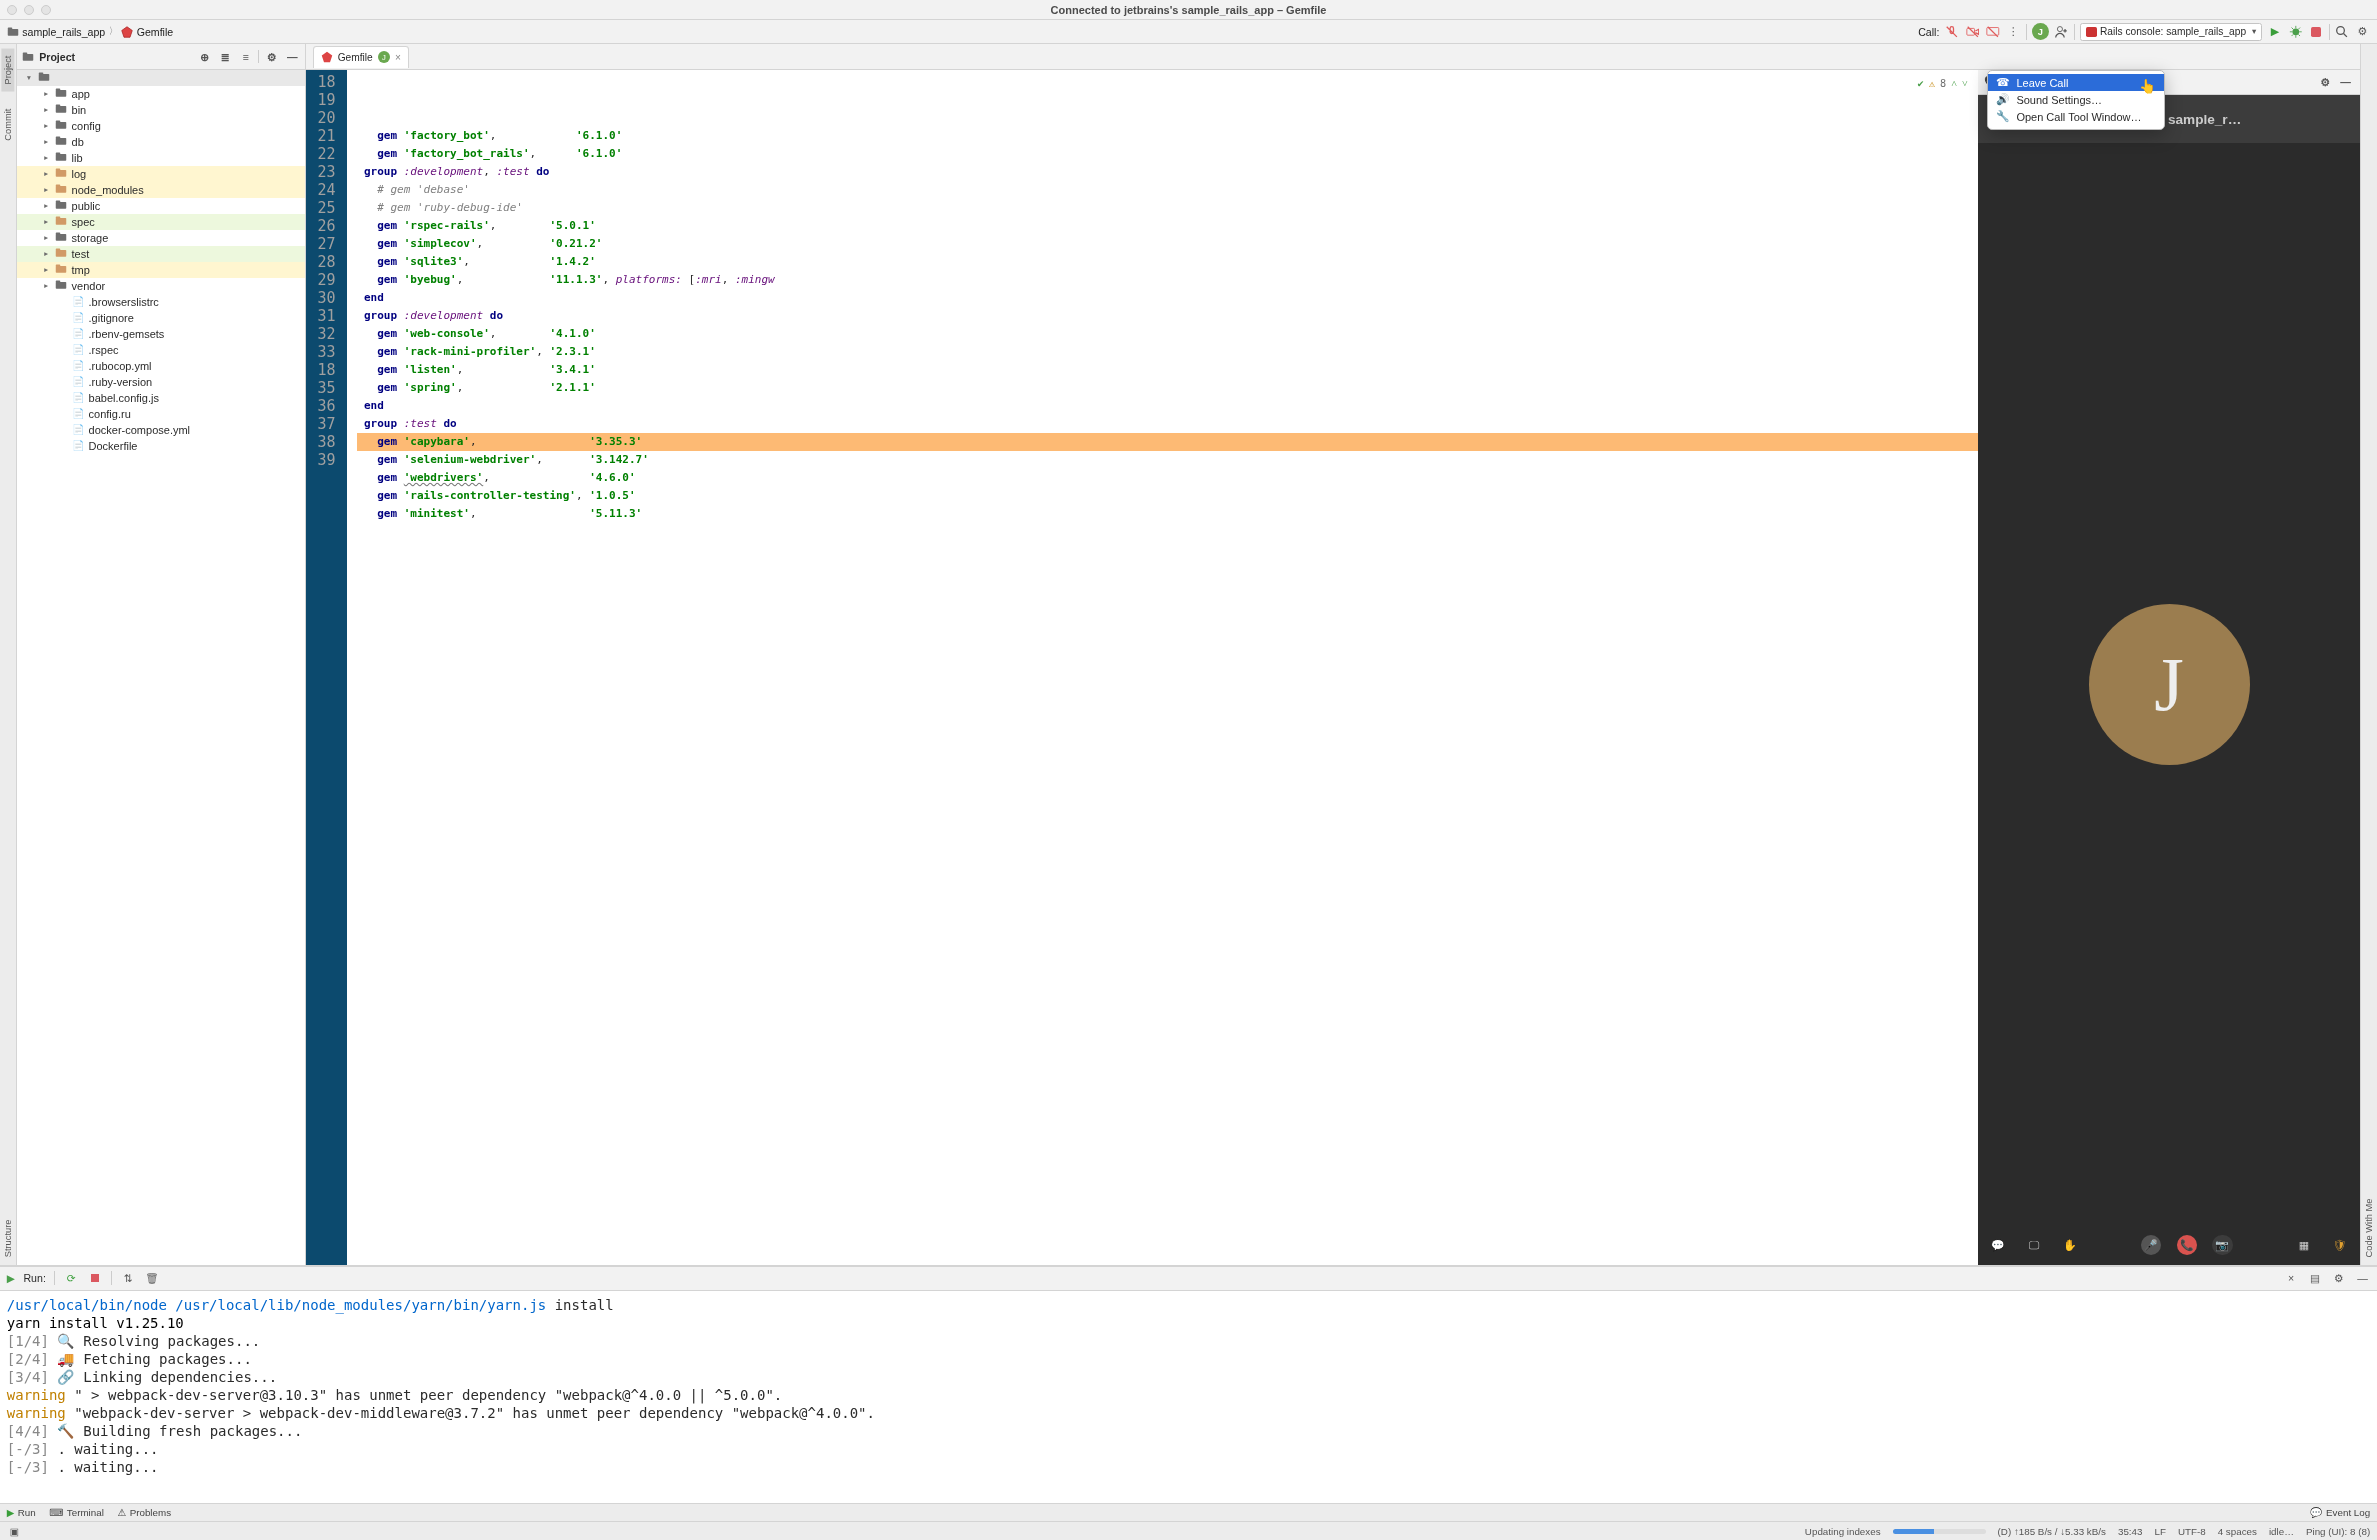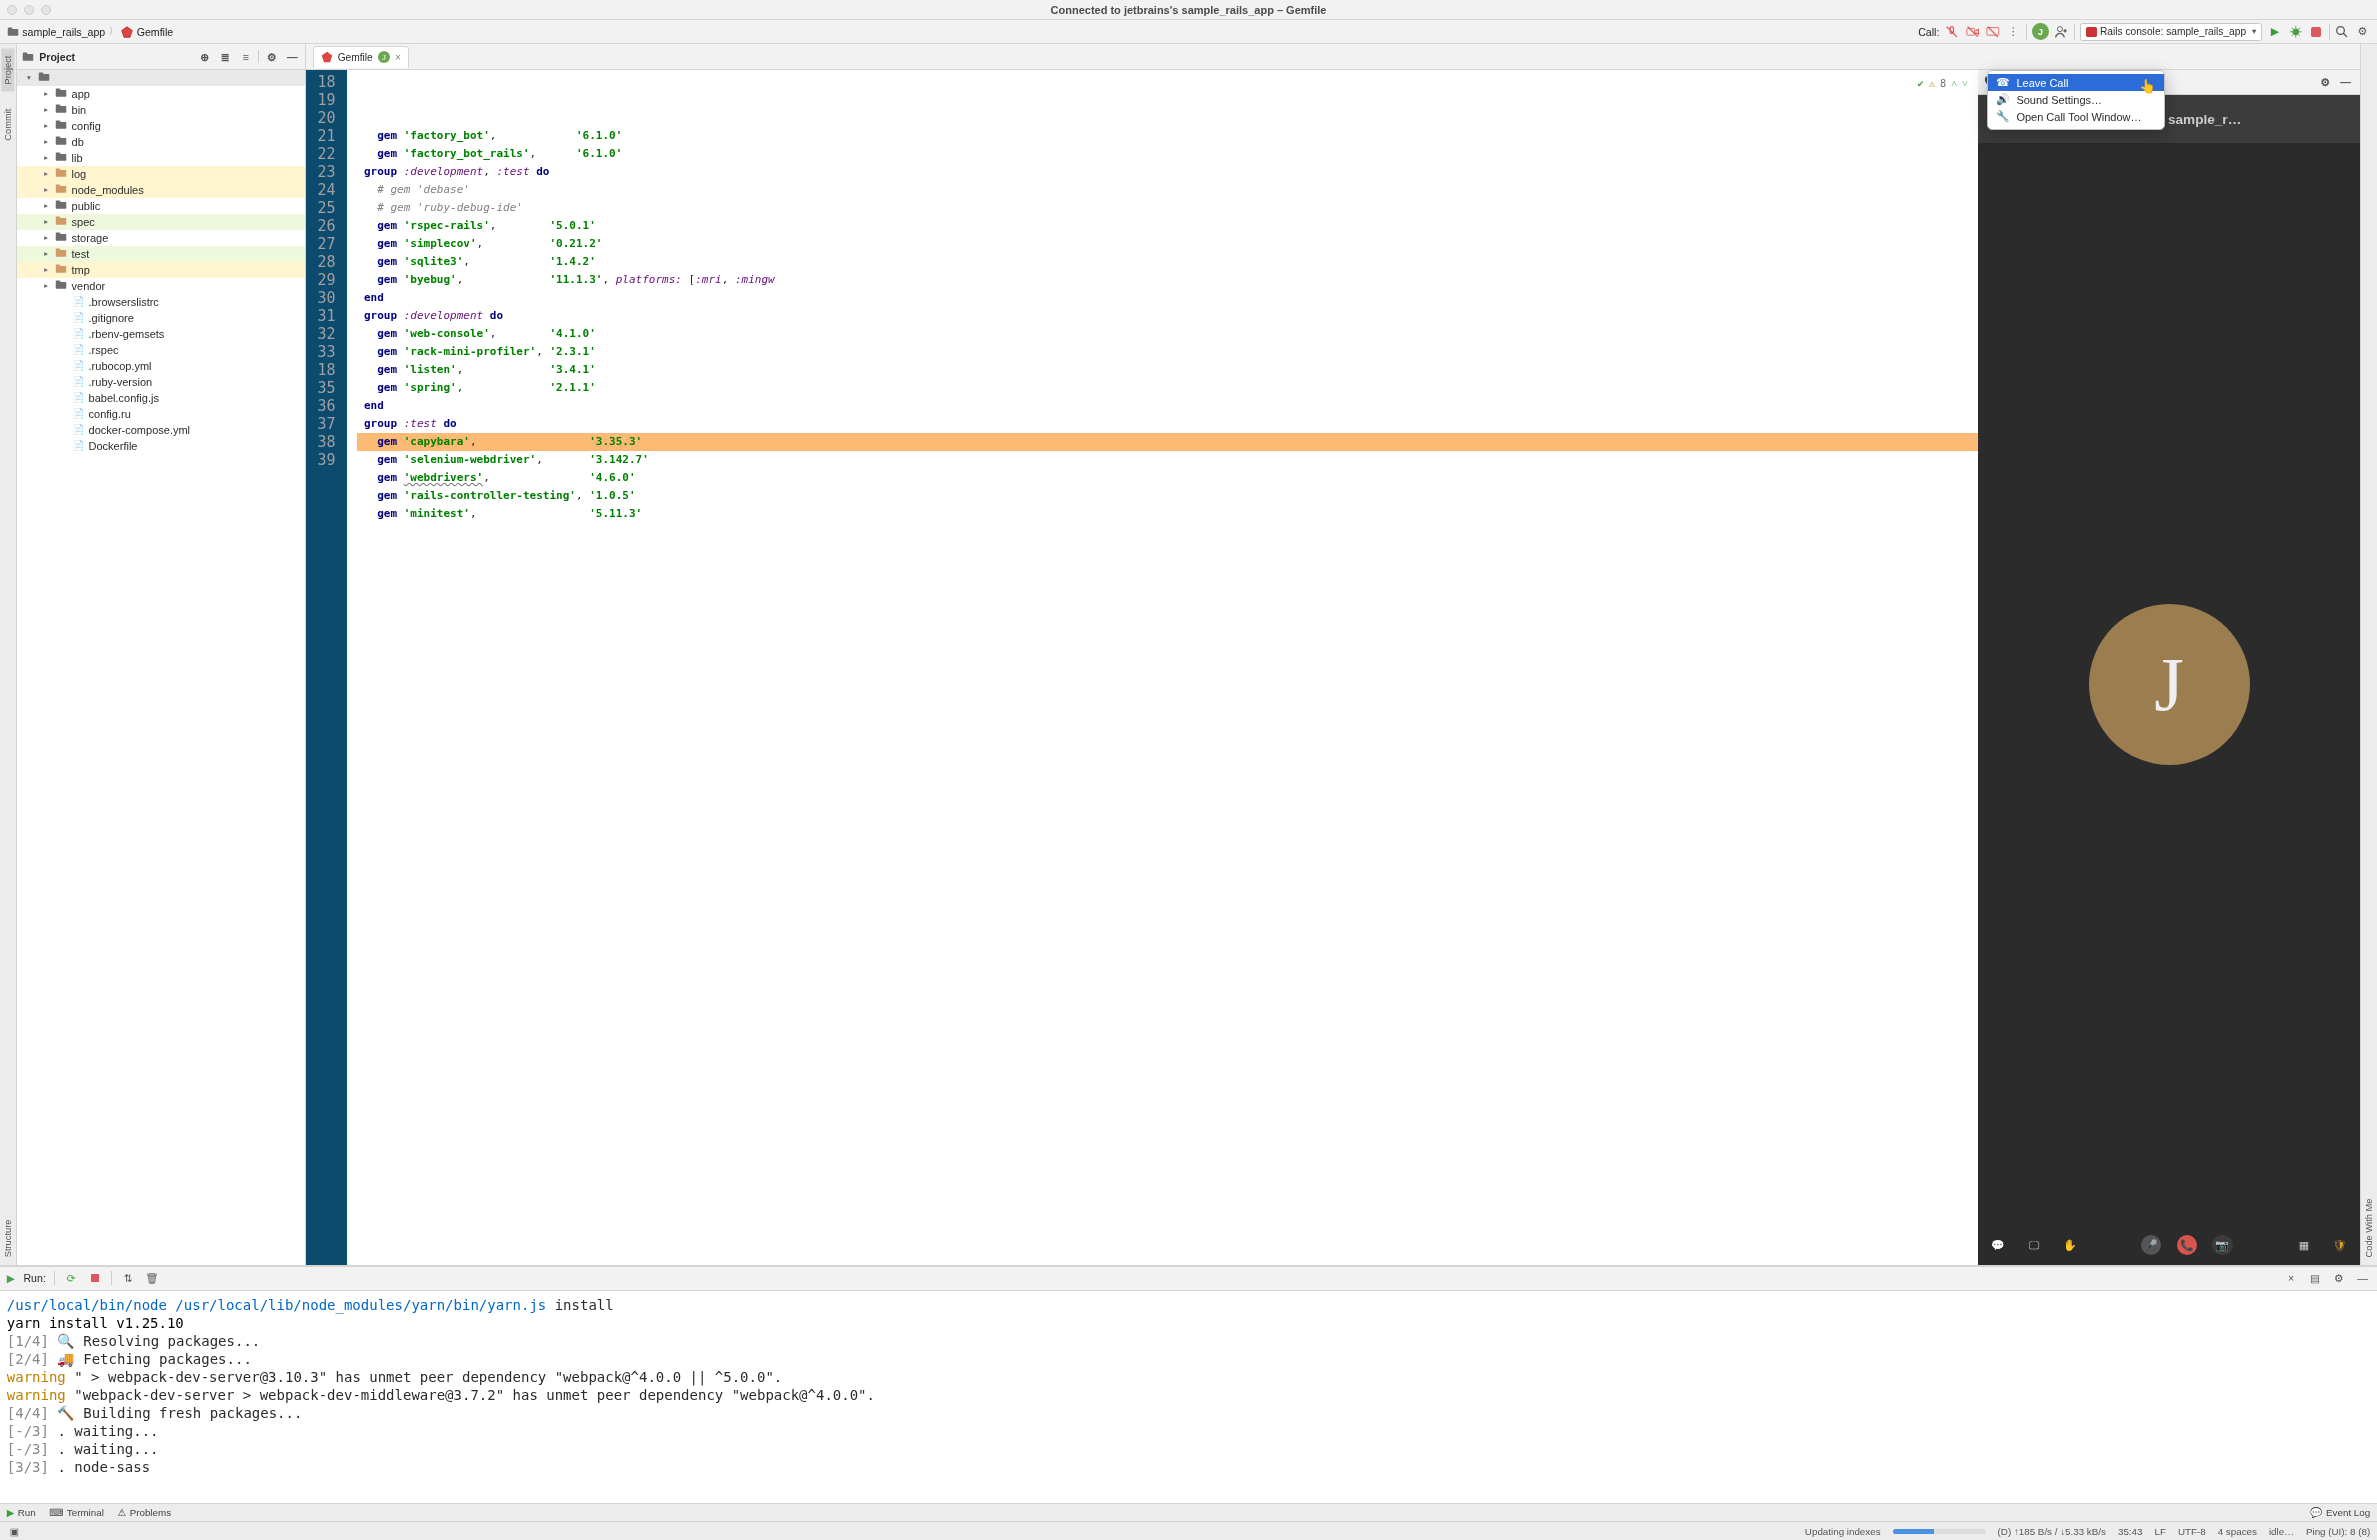--- a/index.html
+++ b/index.html
@@ -521,26 +521,26 @@
       <span class="tb-ico">×</span>
       <span class="tb-ico">▤</span>
       <span class="tb-ico">⚙</span>
       <span class="tb-ico">—</span>
     </div>
     <div class="console" id="console">
         <div><span class="path">/usr/local/bin/node /usr/local/lib/node_modules/yarn/bin/yarn.js</span> install</div>
         <div><span class="id">yarn install v1.25.10</span></div>
         <div><span class="dim">[1/4]</span> 🔍  Resolving packages...</div>
         <div><span class="dim">[2/4]</span> 🚚  Fetching packages...</div>
+        <div><span class="dim">[3/4]</span> 🔗  Linking dependencies...</div>
         <div><span class="warn">warning</span> " &gt; webpack-dev-server@3.10.3" has unmet peer dependency "webpack@^4.0.0 || ^5.0.0".</div>
         <div><span class="warn">warning</span> "webpack-dev-server &gt; webpack-dev-middleware@3.7.2" has unmet peer dependency "webpack@^4.0.0".</div>
         <div><span class="dim">[4/4]</span> 🔨  Building fresh packages...</div>
         <div><span class="dim">[-/3]</span> . waiting...</div>
         <div><span class="dim">[-/3]</span> . waiting...</div>
-        <div><span class="dim">[3/3]</span> . node-sass</div>
       </div>
   </div>
 
   <div class="bottom-tabs">
     <div class="btab">
         <span style="color:#3a9e3a">▶</span>
         <span>Run</span>
       </div>
     <div class="btab">
         <span>⌨</span>

